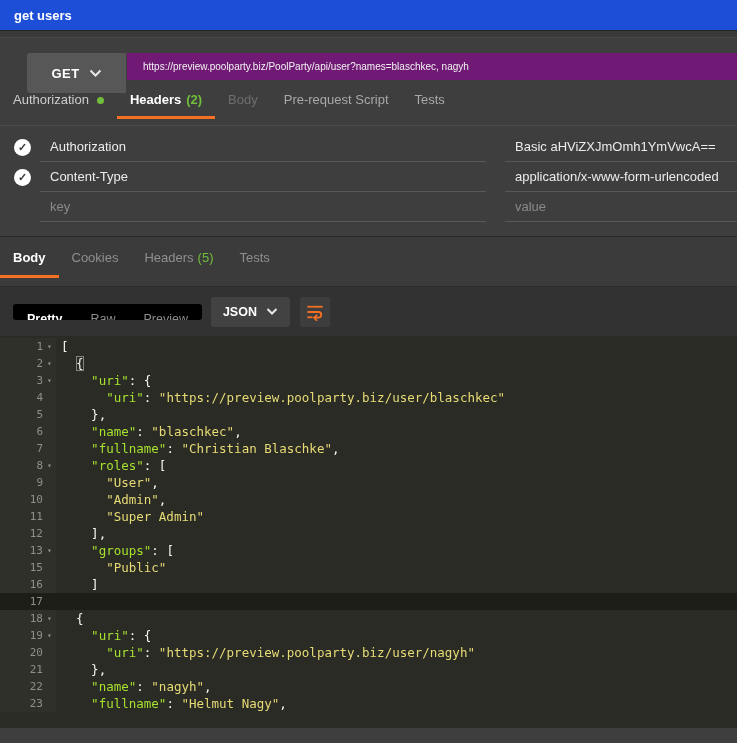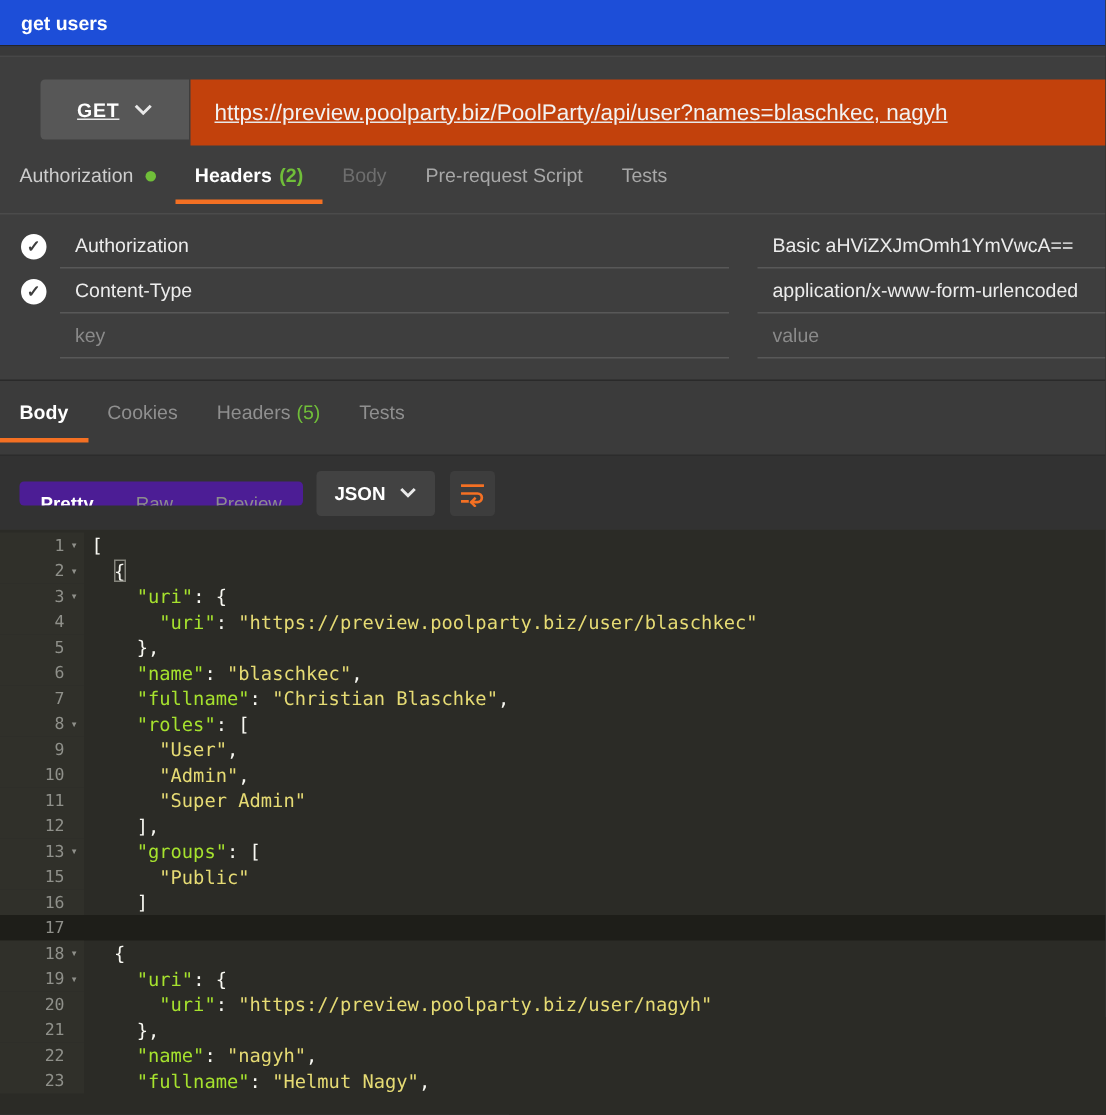--- a/index.html
+++ b/index.html
@@ -15,26 +15,26 @@
   html,body{width:737px;height:743px;overflow:hidden;}
   body{font-family:"Liberation Sans",sans-serif;background:var(--panel);color:#e8e8e8;}
 
   
   .titlebar{height:31px;background:#1d4ed8;border-bottom:1px solid #252525;display:flex;align-items:center;padding-left:14px;}
   .titlebar .title{font-size:13px;font-weight:bold;color:#ffffff;}
   .substrip{height:7px;background:#393939;border-bottom:1px solid #474747;}
 
   
   .request{background:var(--panel);}
-  .url-row{display:flex;margin:15px 0 0 27px;height:44px;text-decoration:underline;}
+  .url-row{display:flex;margin:15px 0 0 27px;height:27px;}
   .method{width:99px;height:40px;background:#575757;border:none;border-radius:3px 0 0 3px;
           display:flex;align-items:center;justify-content:center;gap:9px;color:#fff;
           font-family:"Liberation Sans",sans-serif;font-size:13px;font-weight:bold;letter-spacing:.5px;cursor:pointer;}
-  .url-input{flex:1;margin-left:1px;background:#c2410c;display:flex;align-items:center;
-             padding:0 16px;font-size:15px;color:#f2f2f2;white-space:nowrap;overflow:hidden;}
+  .url-input{flex:1;margin-left:1px;background:#701a75;display:flex;align-items:center;
+             padding:0 16px;font-size:10px;color:#f2f2f2;white-space:nowrap;overflow:hidden;}
   .chev{display:block;}
 
   .req-tabs{display:flex;padding-bottom:6px;border-bottom:1px solid #4b4b4b;}
   .tab{padding:12px 13px 8px;font-size:13px;line-height:16px;color:#a8a8a8;border-bottom:3px solid transparent;
        display:flex;align-items:center;cursor:pointer;}
   .tab.auth{color:#cdcdcd;}
   .tab.active{color:#ffffff;font-weight:600;border-bottom-color:var(--accent);}
   .tab.dim{color:#6e6e6e;}
   .tab .count{color:var(--green);margin-left:5px;}
   .dot{width:7px;height:7px;border-radius:50%;background:var(--green);margin-left:8px;}
@@ -52,21 +52,21 @@
              font-family:"Liberation Sans",sans-serif;height:30px;}
   input.cell::placeholder{color:#8a8a8a;opacity:1;}
 
   
   .resp-tabs{display:flex;background:var(--strip);border-top:1px solid #2a2a2a;border-bottom:1px solid #2c2c2c;padding-bottom:8px;}
   .rtab{padding:13px 13px 9px;font-size:13px;line-height:16px;color:#8f8f8f;border-bottom:3px solid transparent;cursor:pointer;}
   .rtab.active{color:#ffffff;font-weight:600;border-bottom-color:var(--accent);}
   .rtab .count{color:var(--green);margin-left:4px;}
 
   .toolbar{height:49px;background:var(--resp-bg);display:flex;align-items:center;padding-left:13px;}
-  .seg{display:flex;background:#4c1d95;border-radius:3px;overflow:hidden;height:16px;}
+  .seg{display:flex;background:#000000;border-radius:3px;overflow:hidden;height:16px;}
   .seg-item{padding:0 14px;line-height:30px;font-size:12.5px;color:#8d8d8d;cursor:pointer;}
   .seg-item.active{color:#ffffff;font-weight:600;}
   .fmt{height:30px;margin-left:9px;background:#424242;border:none;border-radius:3px;padding:0 12px;
        display:flex;align-items:center;gap:9px;color:#ffffff;font-size:12.5px;font-weight:600;
        font-family:"Liberation Sans",sans-serif;cursor:pointer;}
   .wrap-btn{width:30px;height:30px;margin-left:10px;background:#3d3d3d;border:none;border-radius:3px;
             display:flex;align-items:center;justify-content:center;cursor:pointer;}
 
   
   .editor{height:392px;background:var(--code-bg);padding-top:2px;overflow:hidden;

